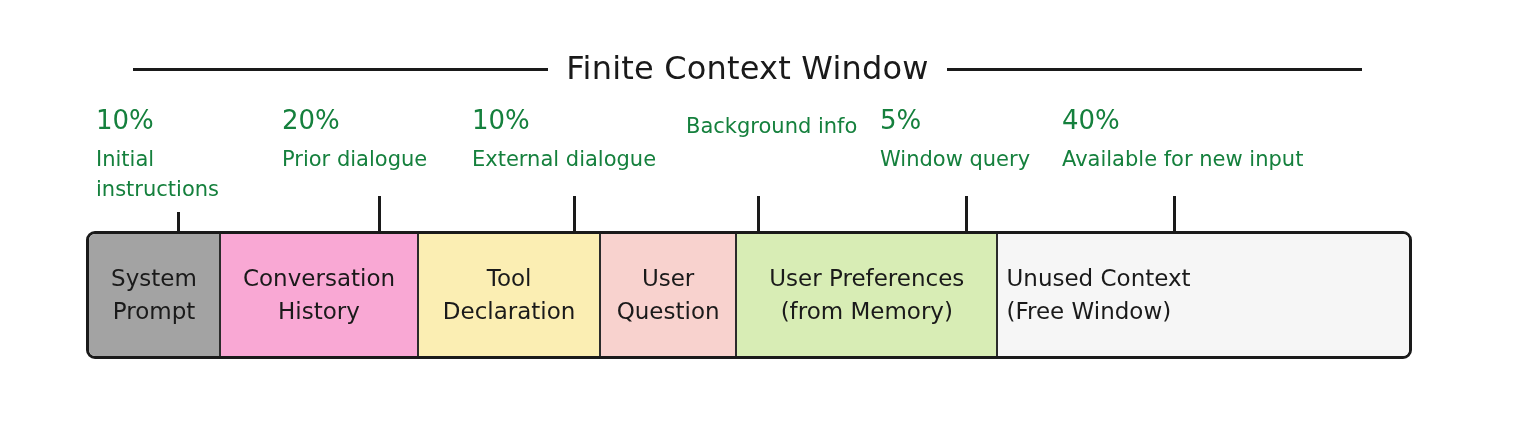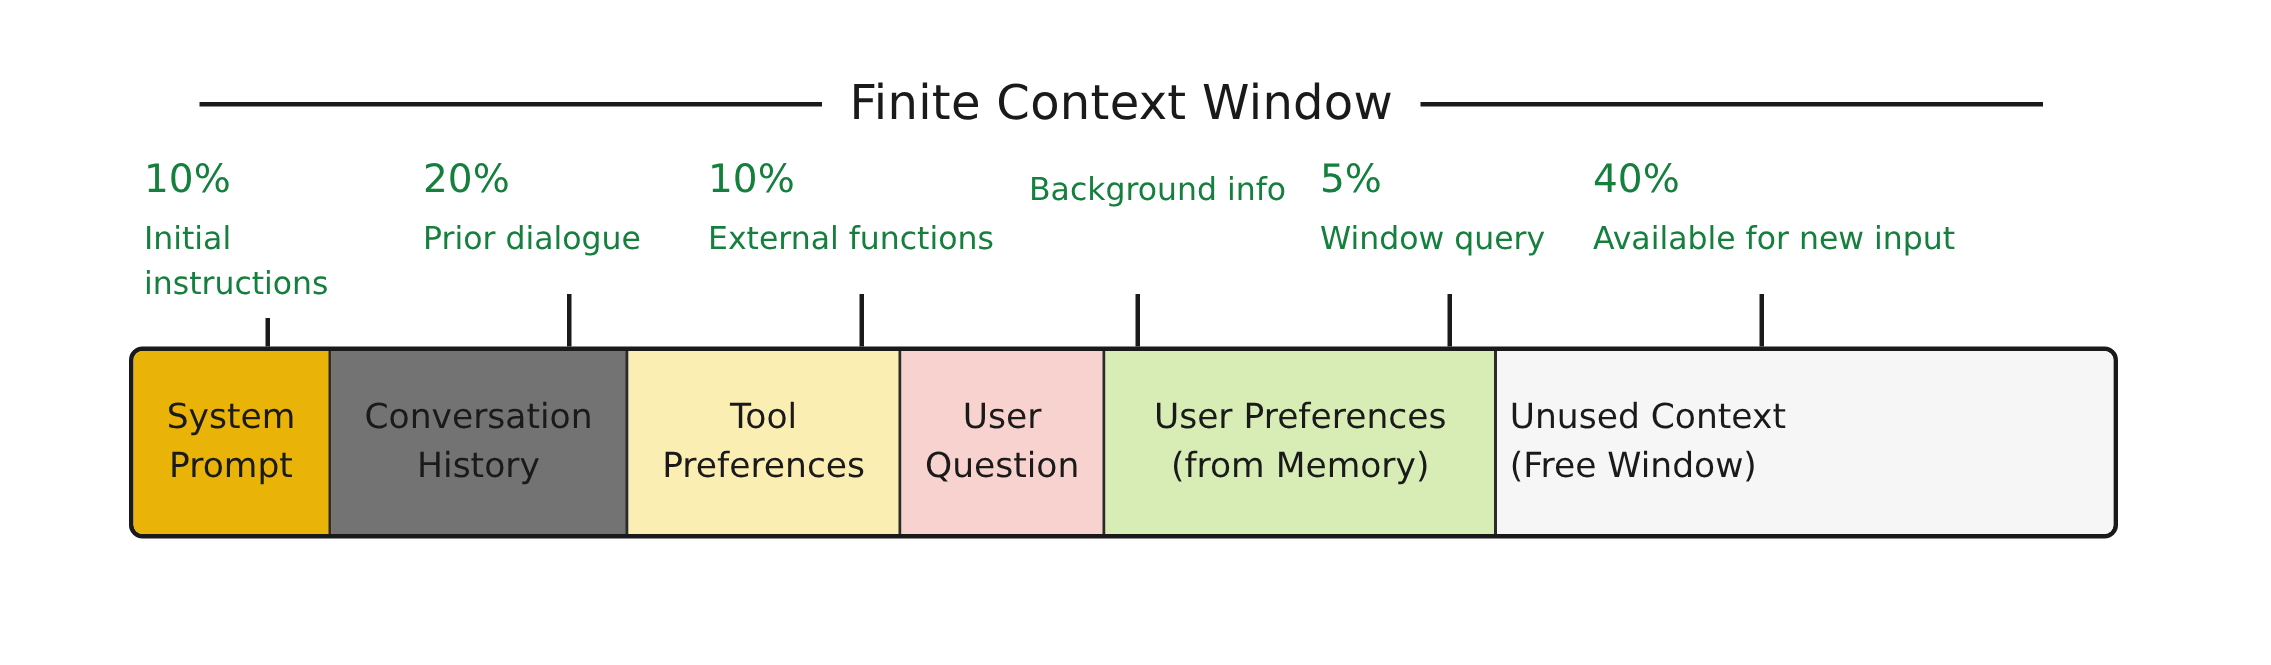--- a/index.html
+++ b/index.html
@@ -132,21 +132,21 @@
     <span class="cap nowrap" style="margin-top:4px;">instructions</span>
   </div>
 
   <div class="annot" style="left:282px; top:104px; width:196px;">
     <span class="pct">20%</span>
     <span class="cap nowrap">Prior dialogue</span>
   </div>
 
   <div class="annot" style="left:472px; top:104px; width:204px;">
     <span class="pct">10%</span>
-    <span class="cap nowrap">External functions</span>
+    <span class="cap nowrap">External dialogue</span>
   </div>
 
   <div class="annot" style="left:686px; top:104px; width:186px;">
     <span class="cap nowrap">Background info</span>
   </div>
 
   <div class="annot" style="left:880px; top:104px; width:174px;">
     <span class="pct">5%</span>
     <span class="cap nowrap">Window query</span>
   </div>
@@ -158,33 +158,33 @@
 
   <div class="tick" style="left:177px;  top:212px; height:19px;"></div>
   <div class="tick" style="left:378px;  top:196px; height:35px;"></div>
   <div class="tick" style="left:573px;  top:196px; height:35px;"></div>
   <div class="tick" style="left:757px;  top:196px; height:35px;"></div>
   <div class="tick" style="left:965px;  top:196px; height:35px;"></div>
   <div class="tick" style="left:1173px; top:196px; height:35px;"></div>
 
   <div class="bar">
 
-    <div class="seg" style="width:10%; background:#eab308;">
+    <div class="seg" style="width:10%; background:#a3a3a3;">
       <span class="line">System</span>
       <span class="line">Prompt</span>
     </div>
 
-    <div class="seg" style="width:15%; background:#737373;">
+    <div class="seg" style="width:15%; background:#f9a8d4;">
       <span class="line">Conversation</span>
       <span class="line">History</span>
     </div>
 
     <div class="seg" style="width:13.8%; background:#fbeeb3;">
       <span class="line">Tool</span>
-      <span class="line">Preferences</span>
+      <span class="line">Declaration</span>
     </div>
 
     <div class="seg" style="width:10.3%; background:#f8d2ce;">
       <span class="line">User</span>
       <span class="line">Question</span>
     </div>
 
     <div class="seg" style="width:19.8%; background:#d8edb5;">
       <span class="line">User Preferences</span>
       <span class="line">(from Memory)</span>

